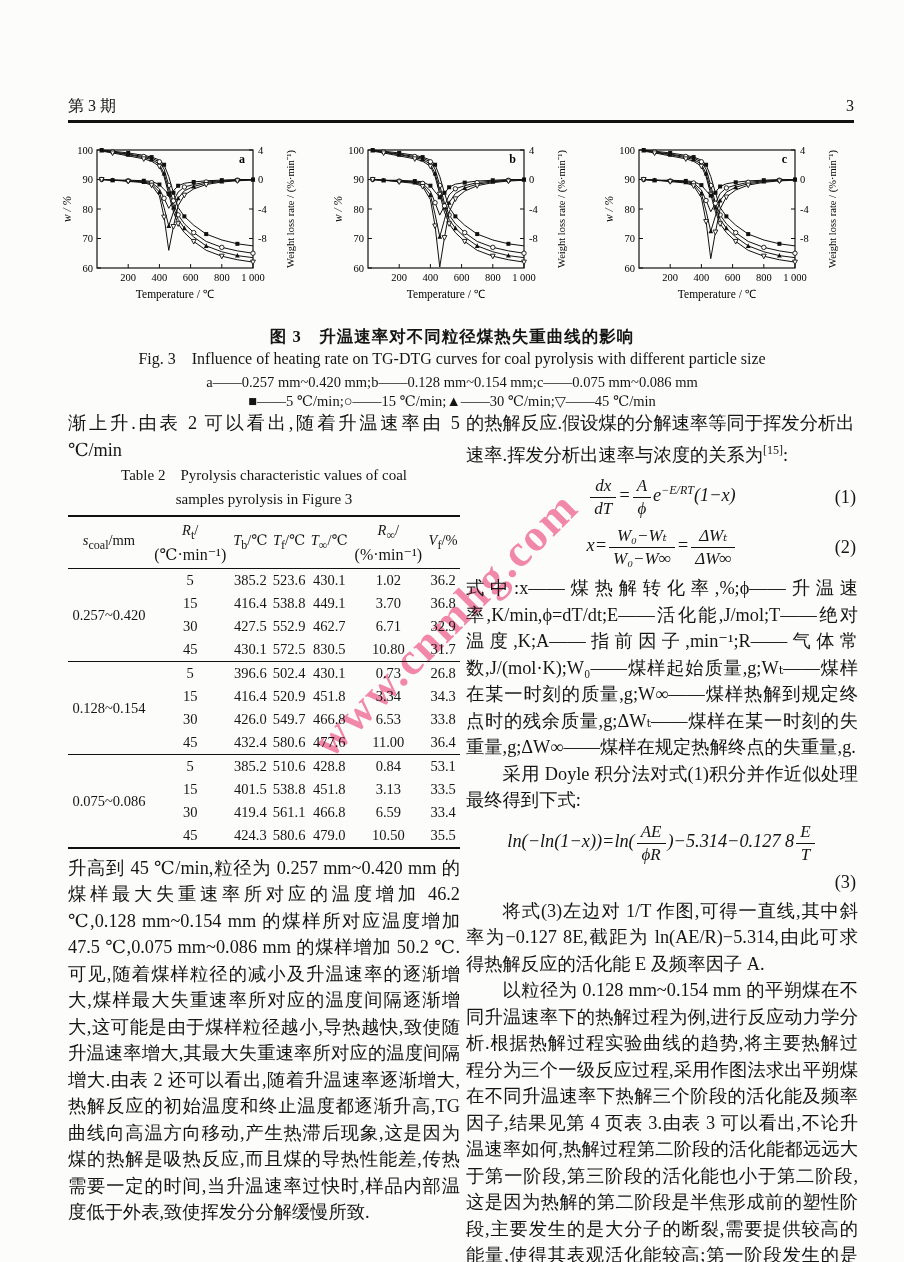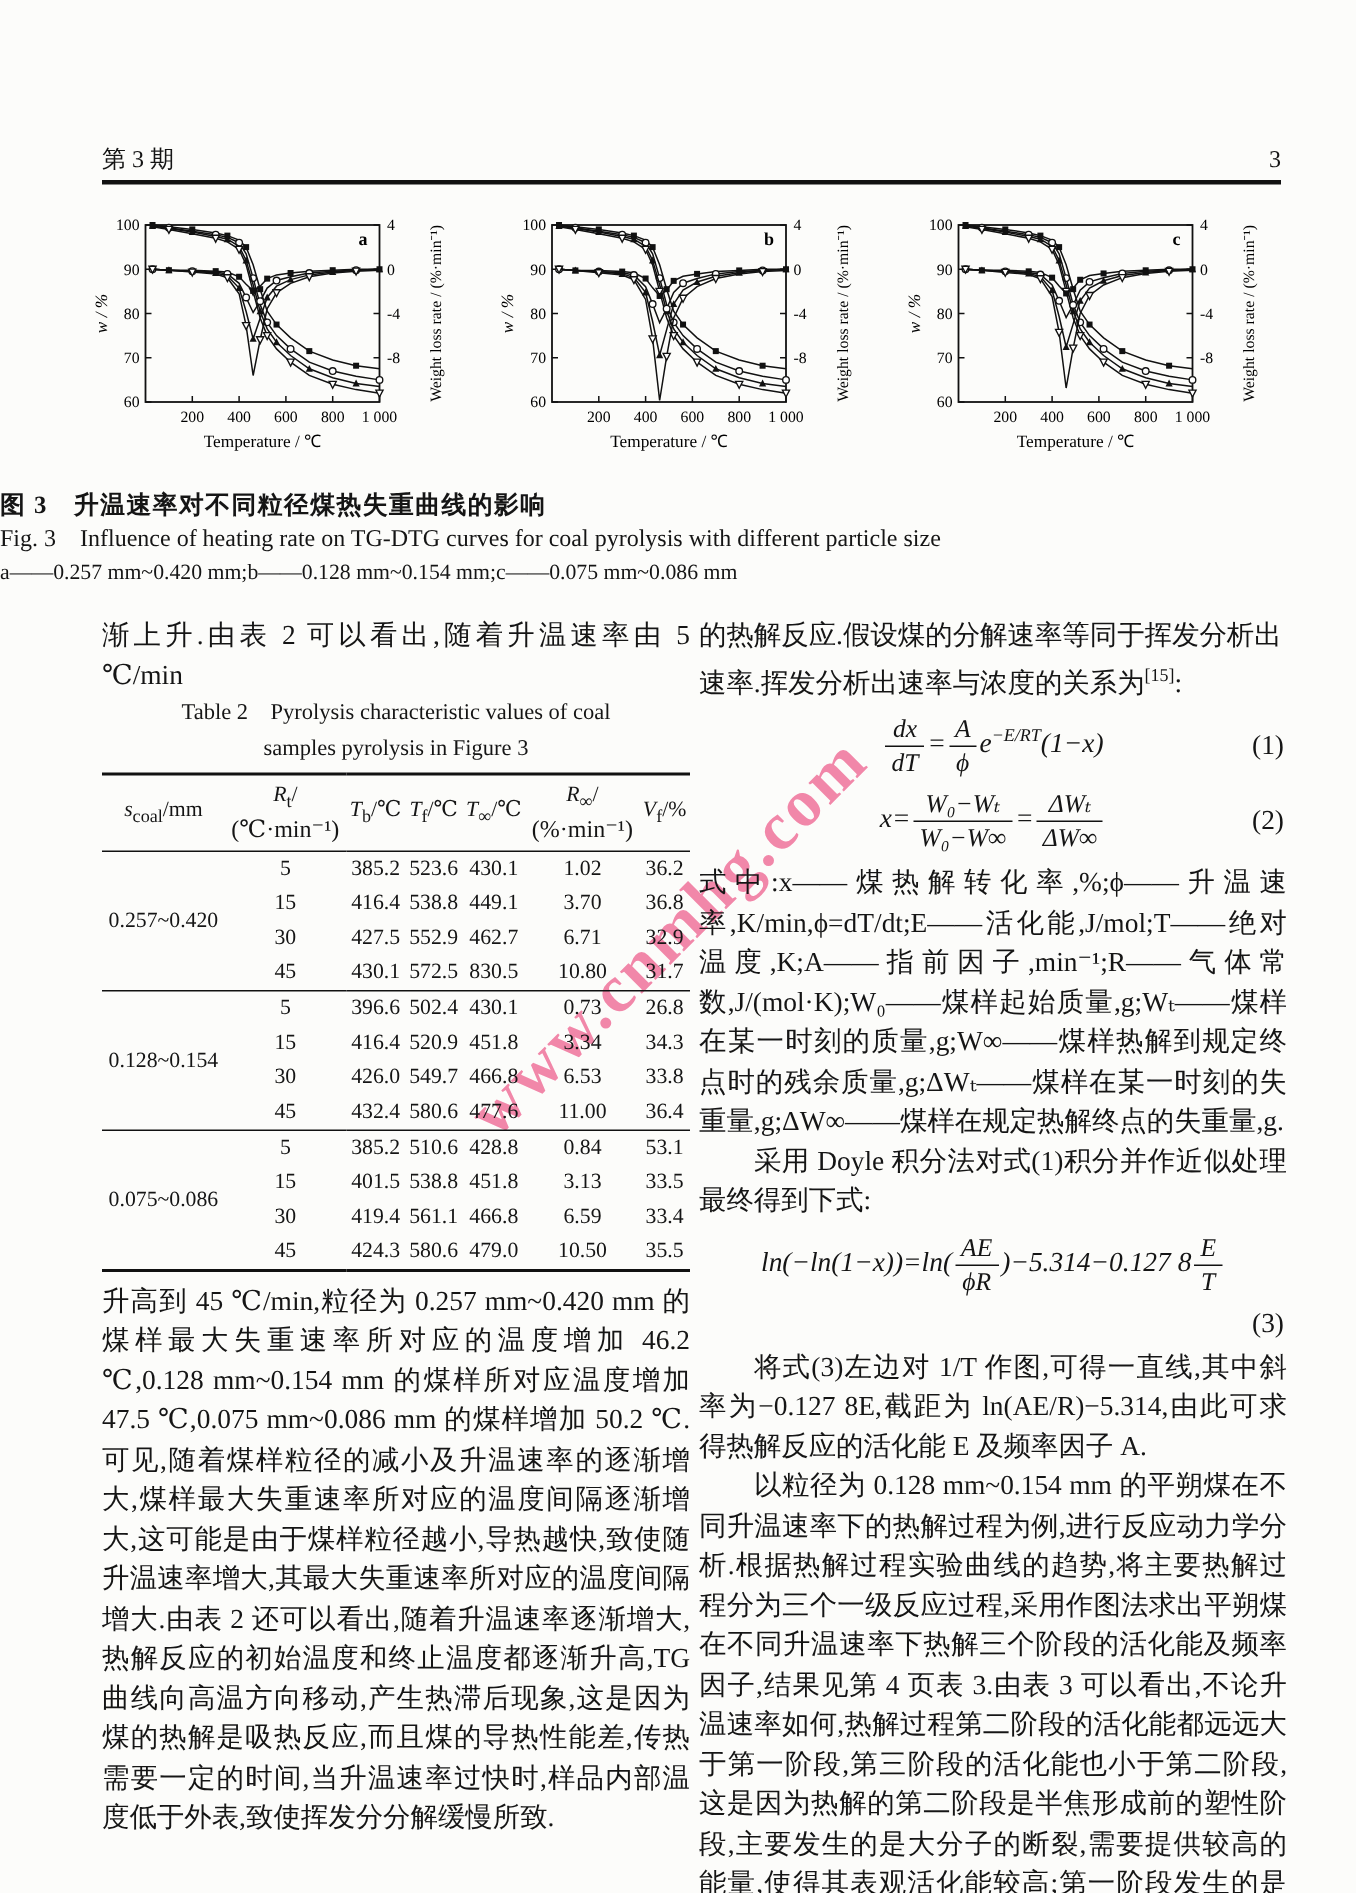--- a/index.html
+++ b/index.html
@@ -12,21 +12,21 @@
   .pg-header{
     position:absolute; left:68px; right:50px; top:96px;
     display:flex; justify-content:space-between; align-items:baseline;
     font-size:16px;
   }
   .pg-header .mid{font-weight:bold; letter-spacing:1px;}
   .pg-rule{position:absolute; left:68px; right:50px; top:120px; height:3px; background:#111;}
   
   .fig-row{position:absolute; left:62px; top:138px; width:800px; display:flex; justify-content:space-between;}
   .fig-row svg{display:block;}
-  .fig-caption{position:absolute; left:0; width:904px; }
+  .fig-caption{position:absolute; left:0; width:904px; text-align:center;}
   .cap-zh{top:326px; font-weight:bold; font-size:16.5px; letter-spacing:1px;}
   .cap-en{top:349px; font-size:16px;}
   .cap-leg1{top:374px; font-size:14.5px;}
   .cap-leg2{top:393px; font-size:14.5px;}
   
   .col{position:absolute; top:410px; width:392px; font-size:18.3px; line-height:26.5px; text-align:justify;}
   #col-left{left:68px;}
   #col-right{left:466px; width:392px;}
   .para{text-indent:2em; margin:0;}
   .noindent{text-indent:0; margin:0;}
@@ -394,20 +394,21 @@
         <path d="M102.08 86.1375 L104.48 81.53750000000001 L99.67999999999999 81.53750000000001 Z" fill="#fff" stroke="#111" stroke-width="0.9"></path>
         <path d="M111.44 96.646875 L113.84 92.046875 L109.03999999999999 92.046875 Z" fill="#fff" stroke="#111" stroke-width="0.9"></path>
         <path d="M122.36000000000001 61.615625 L124.76000000000002 57.015625 L119.96000000000001 57.015625 Z" fill="#fff" stroke="#111" stroke-width="0.9"></path>
         <path d="M144.2 49.70500000000002 L146.6 45.10500000000002 L141.79999999999998 45.10500000000002 Z" fill="#fff" stroke="#111" stroke-width="0.9"></path>
         <path d="M175.4 45.50124999999999 L177.8 40.90124999999999 L173 40.90124999999999 Z" fill="#fff" stroke="#111" stroke-width="0.9"></path>
       </svg>
     </div>
   <div class="fig-caption cap-zh">图 3　升温速率对不同粒径煤热失重曲线的影响</div>
   <div class="fig-caption cap-en">Fig. 3　Influence of heating rate on TG-DTG curves for coal pyrolysis with different particle size</div>
   <div class="fig-caption cap-leg1">a——0.257 mm~0.420 mm;b——0.128 mm~0.154 mm;c——0.075 mm~0.086 mm</div>
+  <div class="fig-caption cap-leg2">■——5 ℃/min;○——15 ℃/min;▲——30 ℃/min;▽——45 ℃/min</div>
 
   <div class="watermark" style="color: rgb(240, 115, 155);">www.cnmhg.com</div>
 
   <div class="col" id="col-left">
     <p class="noindent">渐上升.由表 2 可以看出,随着升温速率由 5 ℃/min</p>
     <p class="tbl-title-en">Table 2　Pyrolysis characteristic values of coal</p>
     <p class="tbl-title-en">samples pyrolysis in Figure 3</p>
 
     <table class="datatable">
       <thead>

